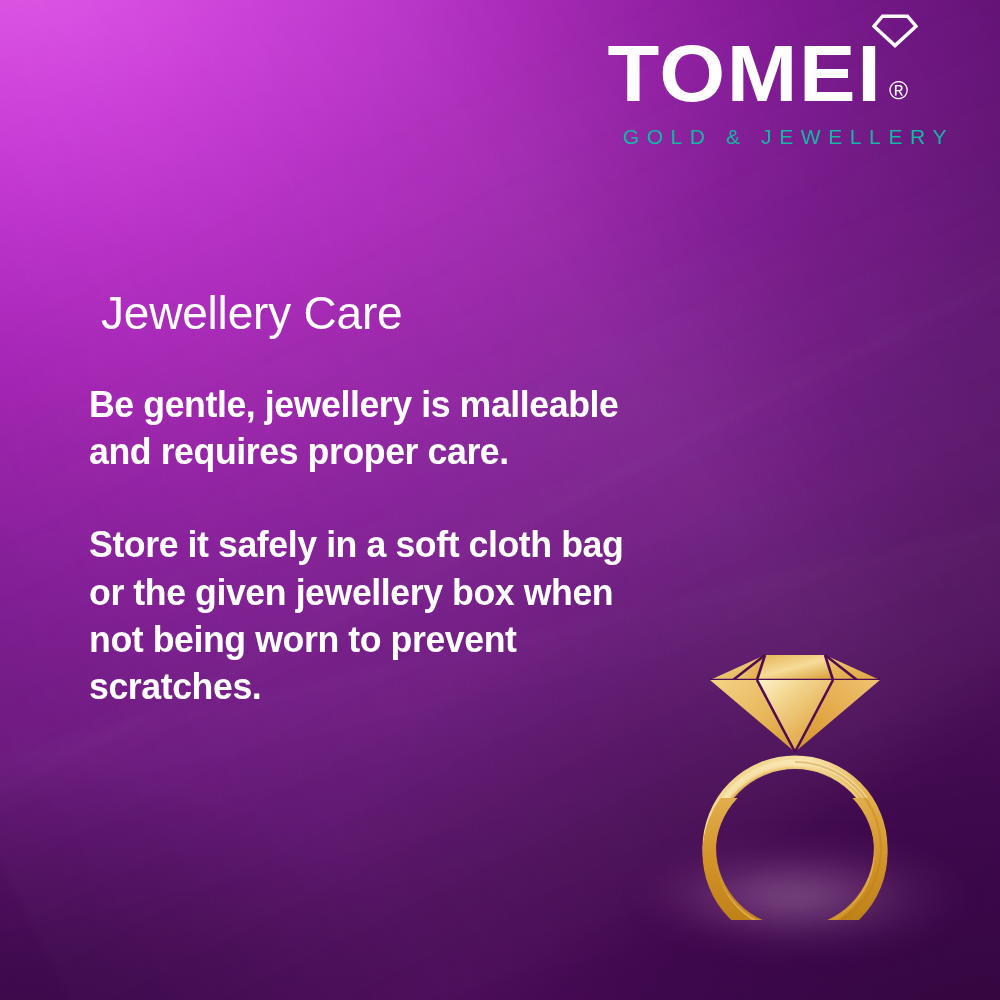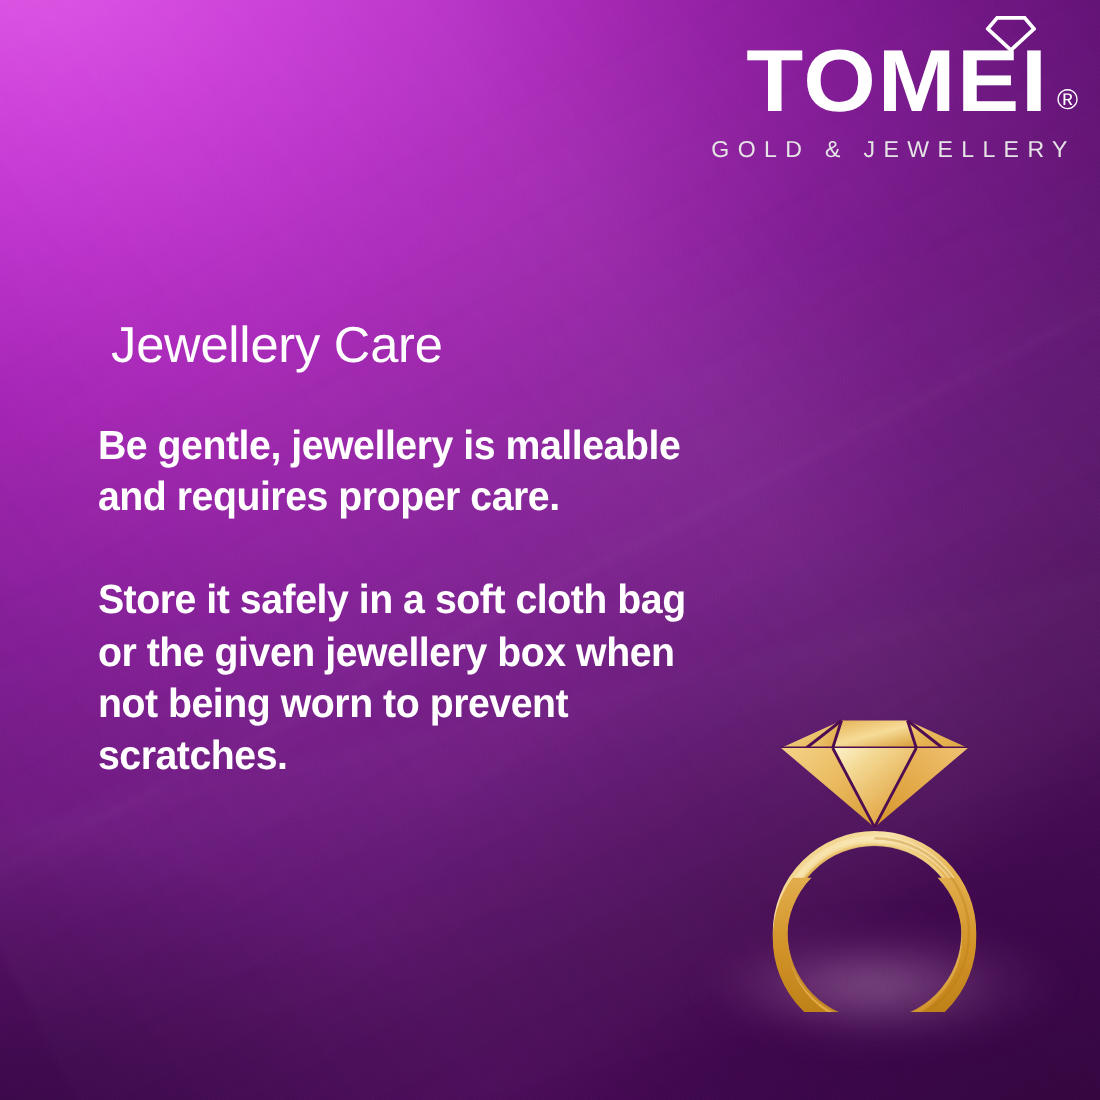--- a/index.html
+++ b/index.html
@@ -144,23 +144,22 @@
     mix-blend-mode: overlay;
     background-image:
       repeating-linear-gradient(27deg, rgba(255,255,255,0.035) 0 1px, rgba(0,0,0,0.035) 1px 2px),
       repeating-linear-gradient(-63deg, rgba(255,255,255,0.028) 0 1px, rgba(0,0,0,0.028) 1px 2px),
       repeating-linear-gradient(88deg, rgba(255,255,255,0.02) 0 1px, rgba(0,0,0,0.02) 1px 3px);
   }
 
   
   .logo {
     position: absolute;
-    right: 20px;
+    right: 44px;
     top: 10px;
-    text-align: right;
     user-select: none;
   }
   .logo-row {
     position: relative;
     display: block;
     line-height: 1;
     white-space: nowrap;
   }
   .logo-wordmark {
     display: inline-block;
@@ -192,21 +191,21 @@
     width: 46px;
     height: 34px;
   }
   .logo-tagline {
     display: block;
     margin-top: 11px;
     font-family: "Liberation Sans", sans-serif;
     font-size: 21px;
     font-weight: 400;
     letter-spacing: 7.6px;
-    color: #e5e5e5;
+    color: #14b8a6;
     padding-right: 2px;
   }
 
   
   .copy {
     position: absolute;
     left: 89px;
     top: 288px;
     width: 560px;
   }

